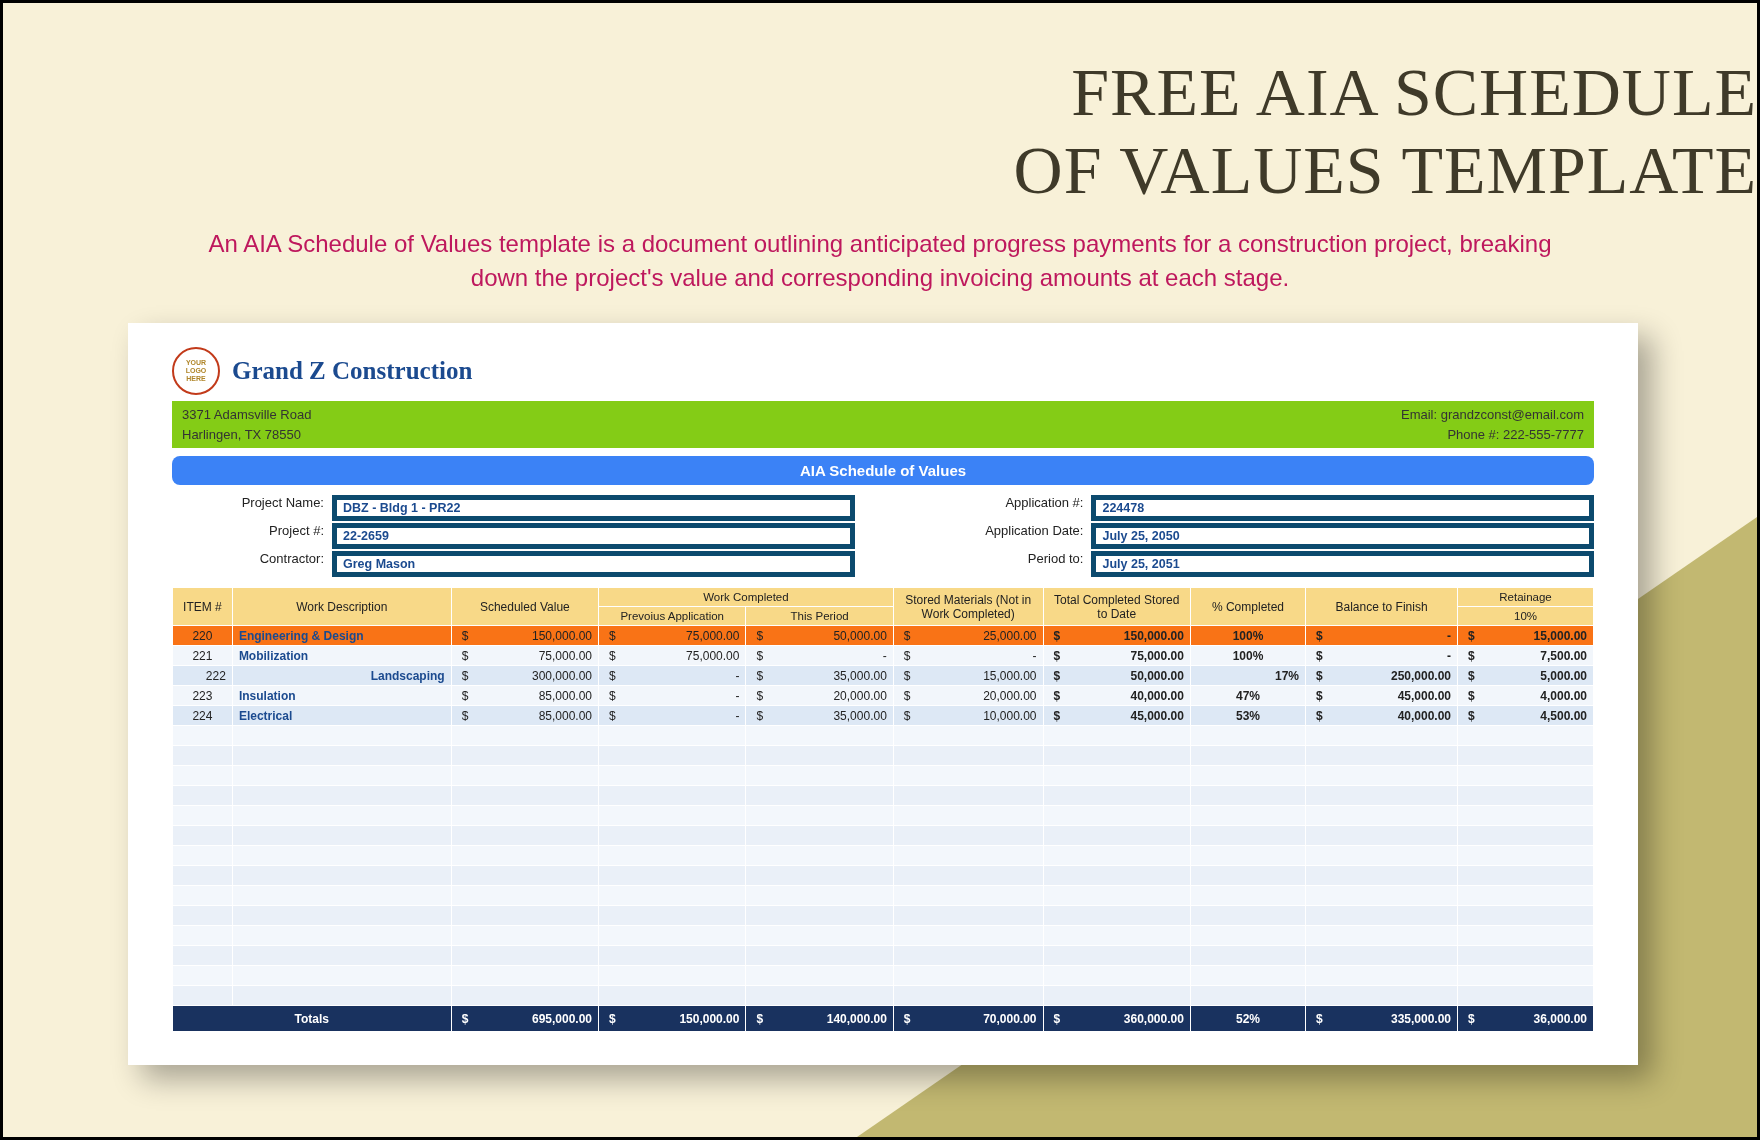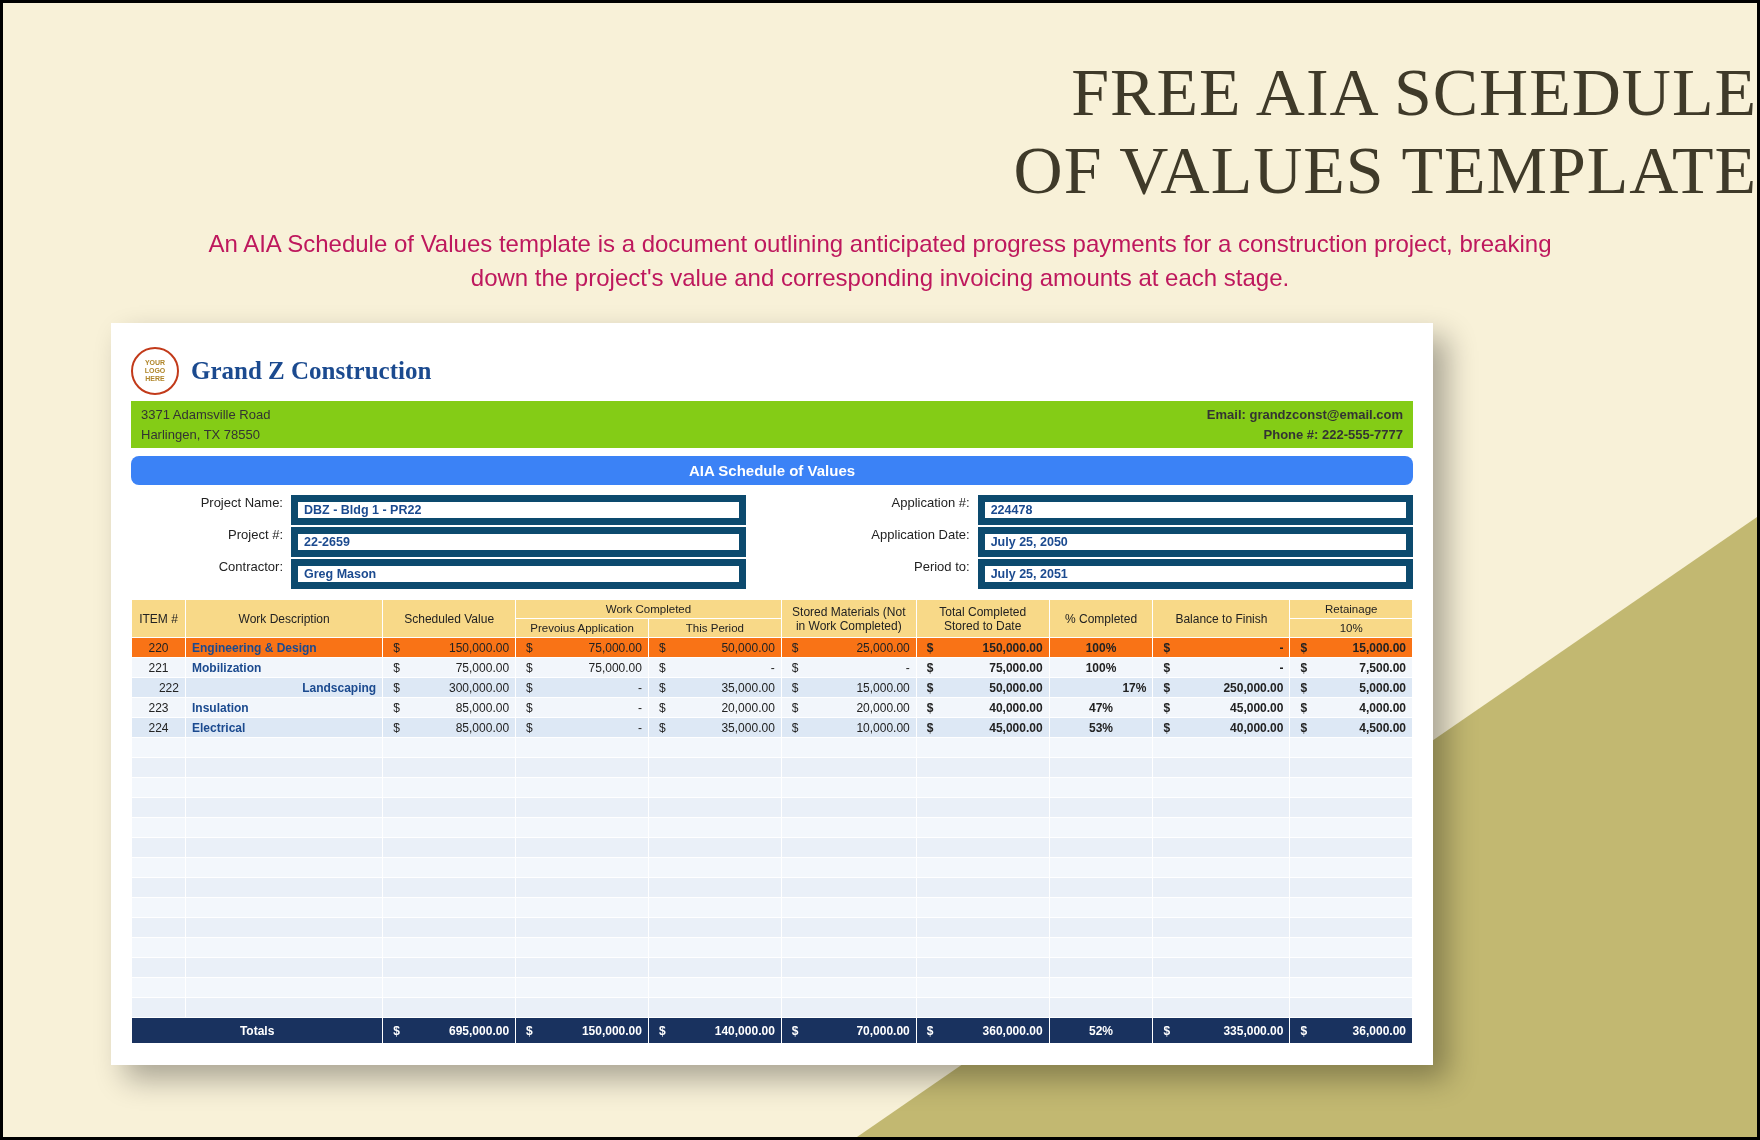--- a/index.html
+++ b/index.html
@@ -35,26 +35,26 @@
     font-size: 24px;
     color: #be185d;
     text-align: center;
     max-width: 1380px;
     margin: 18px auto 0;
     line-height: 1.4;
   }
   .sheet {
     position: absolute;
     top: 320px;
-    left: 108px;
-    width: 1322px;
+    left: 125px;
+    width: 1510px;
     height: 742px;
     background: #fff;
     box-shadow: 14px 14px 28px rgba(0,0,0,.32);
-    padding: 24px 20px;
+    padding: 24px 44px;
     font-size: 13px;
     color: #222;
   }
   .company-header {
     display: flex;
     align-items: center;
     gap: 12px;
     margin-bottom: 6px;
   }
   .logo-circ {
@@ -93,21 +93,21 @@
   }
   .info-grid {
     display: flex;
     justify-content: space-between;
     padding: 10px 0 8px 0;
     gap: 20px;
   }
   .info-col { width: 48%; }
   .info-row { display: flex; margin-bottom: 2px; }
   .info-label { width: 160px; text-align: right; padding-right: 8px; color: #222; }
-  .info-value { flex: 1; border: 7px solid #0c4a6e; padding: 1px 6px; color: #1b4a8f; font-weight: bold; font-size: 12.5px; }
+  .info-value { flex: 1; border: 5px solid #0c4a6e; padding: 1px 6px; color: #1b4a8f; font-weight: bold; font-size: 12.5px; }
   .info-col.right .info-label { width: 180px; }
   table.sov {
     width: 100%;
     border-collapse: collapse;
     font-size: 12px;
   }
   table.sov th {
     background: #f8d988;
     border: 1px solid #fff;
     font-weight: normal;
@@ -176,21 +176,21 @@
       <span>HERE</span>
     </div>
     <div class="company-name">Grand Z Construction</div>
   </div>
 
   <div class="org-bar">
     <div>
       <div>3371 Adamsville Road</div>
       <div>Harlingen, TX 78550</div>
     </div>
-    <div style="text-align:right;font-weight:bold;">
+    <div style="text-align:right;">
       <div><span>Email: </span><span>grandzconst@email.com</span></div>
       <div><span>Phone #: </span><span>222-555-7777</span></div>
     </div>
   </div>
 
   <div class="title-bar">AIA Schedule of Values</div>
 
   <div class="info-grid">
     <div class="info-col">
       <div class="info-row">

